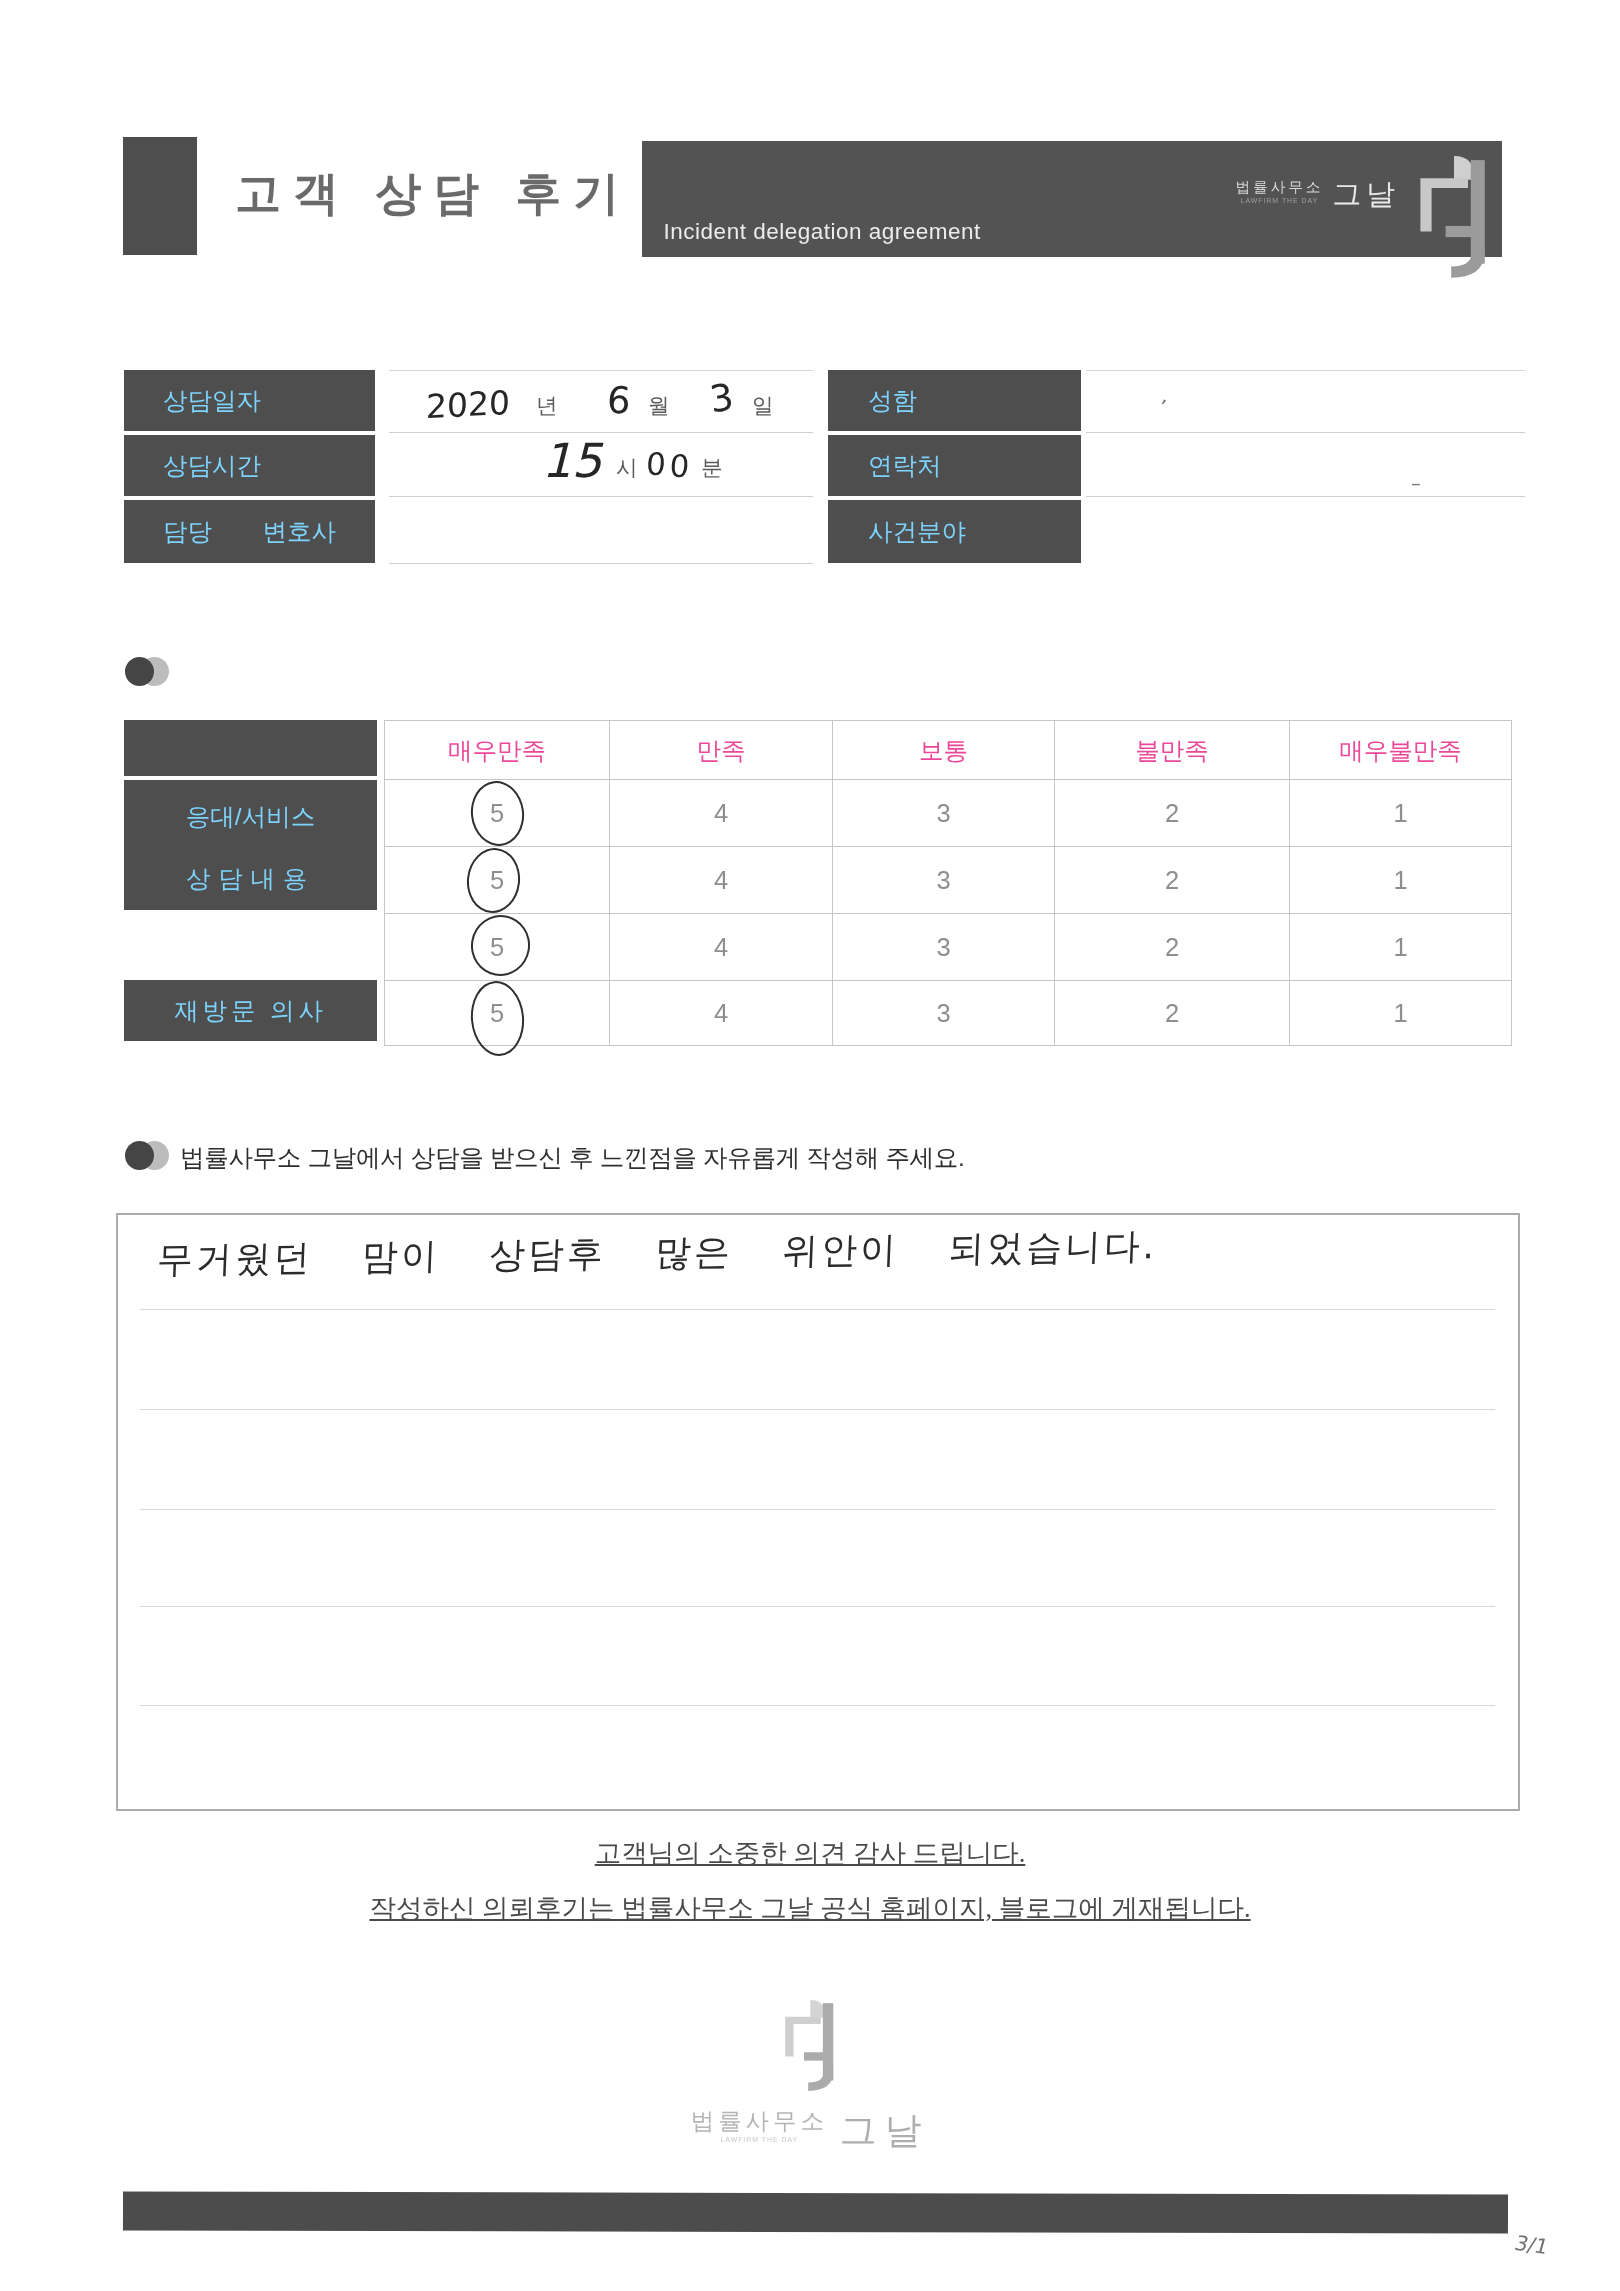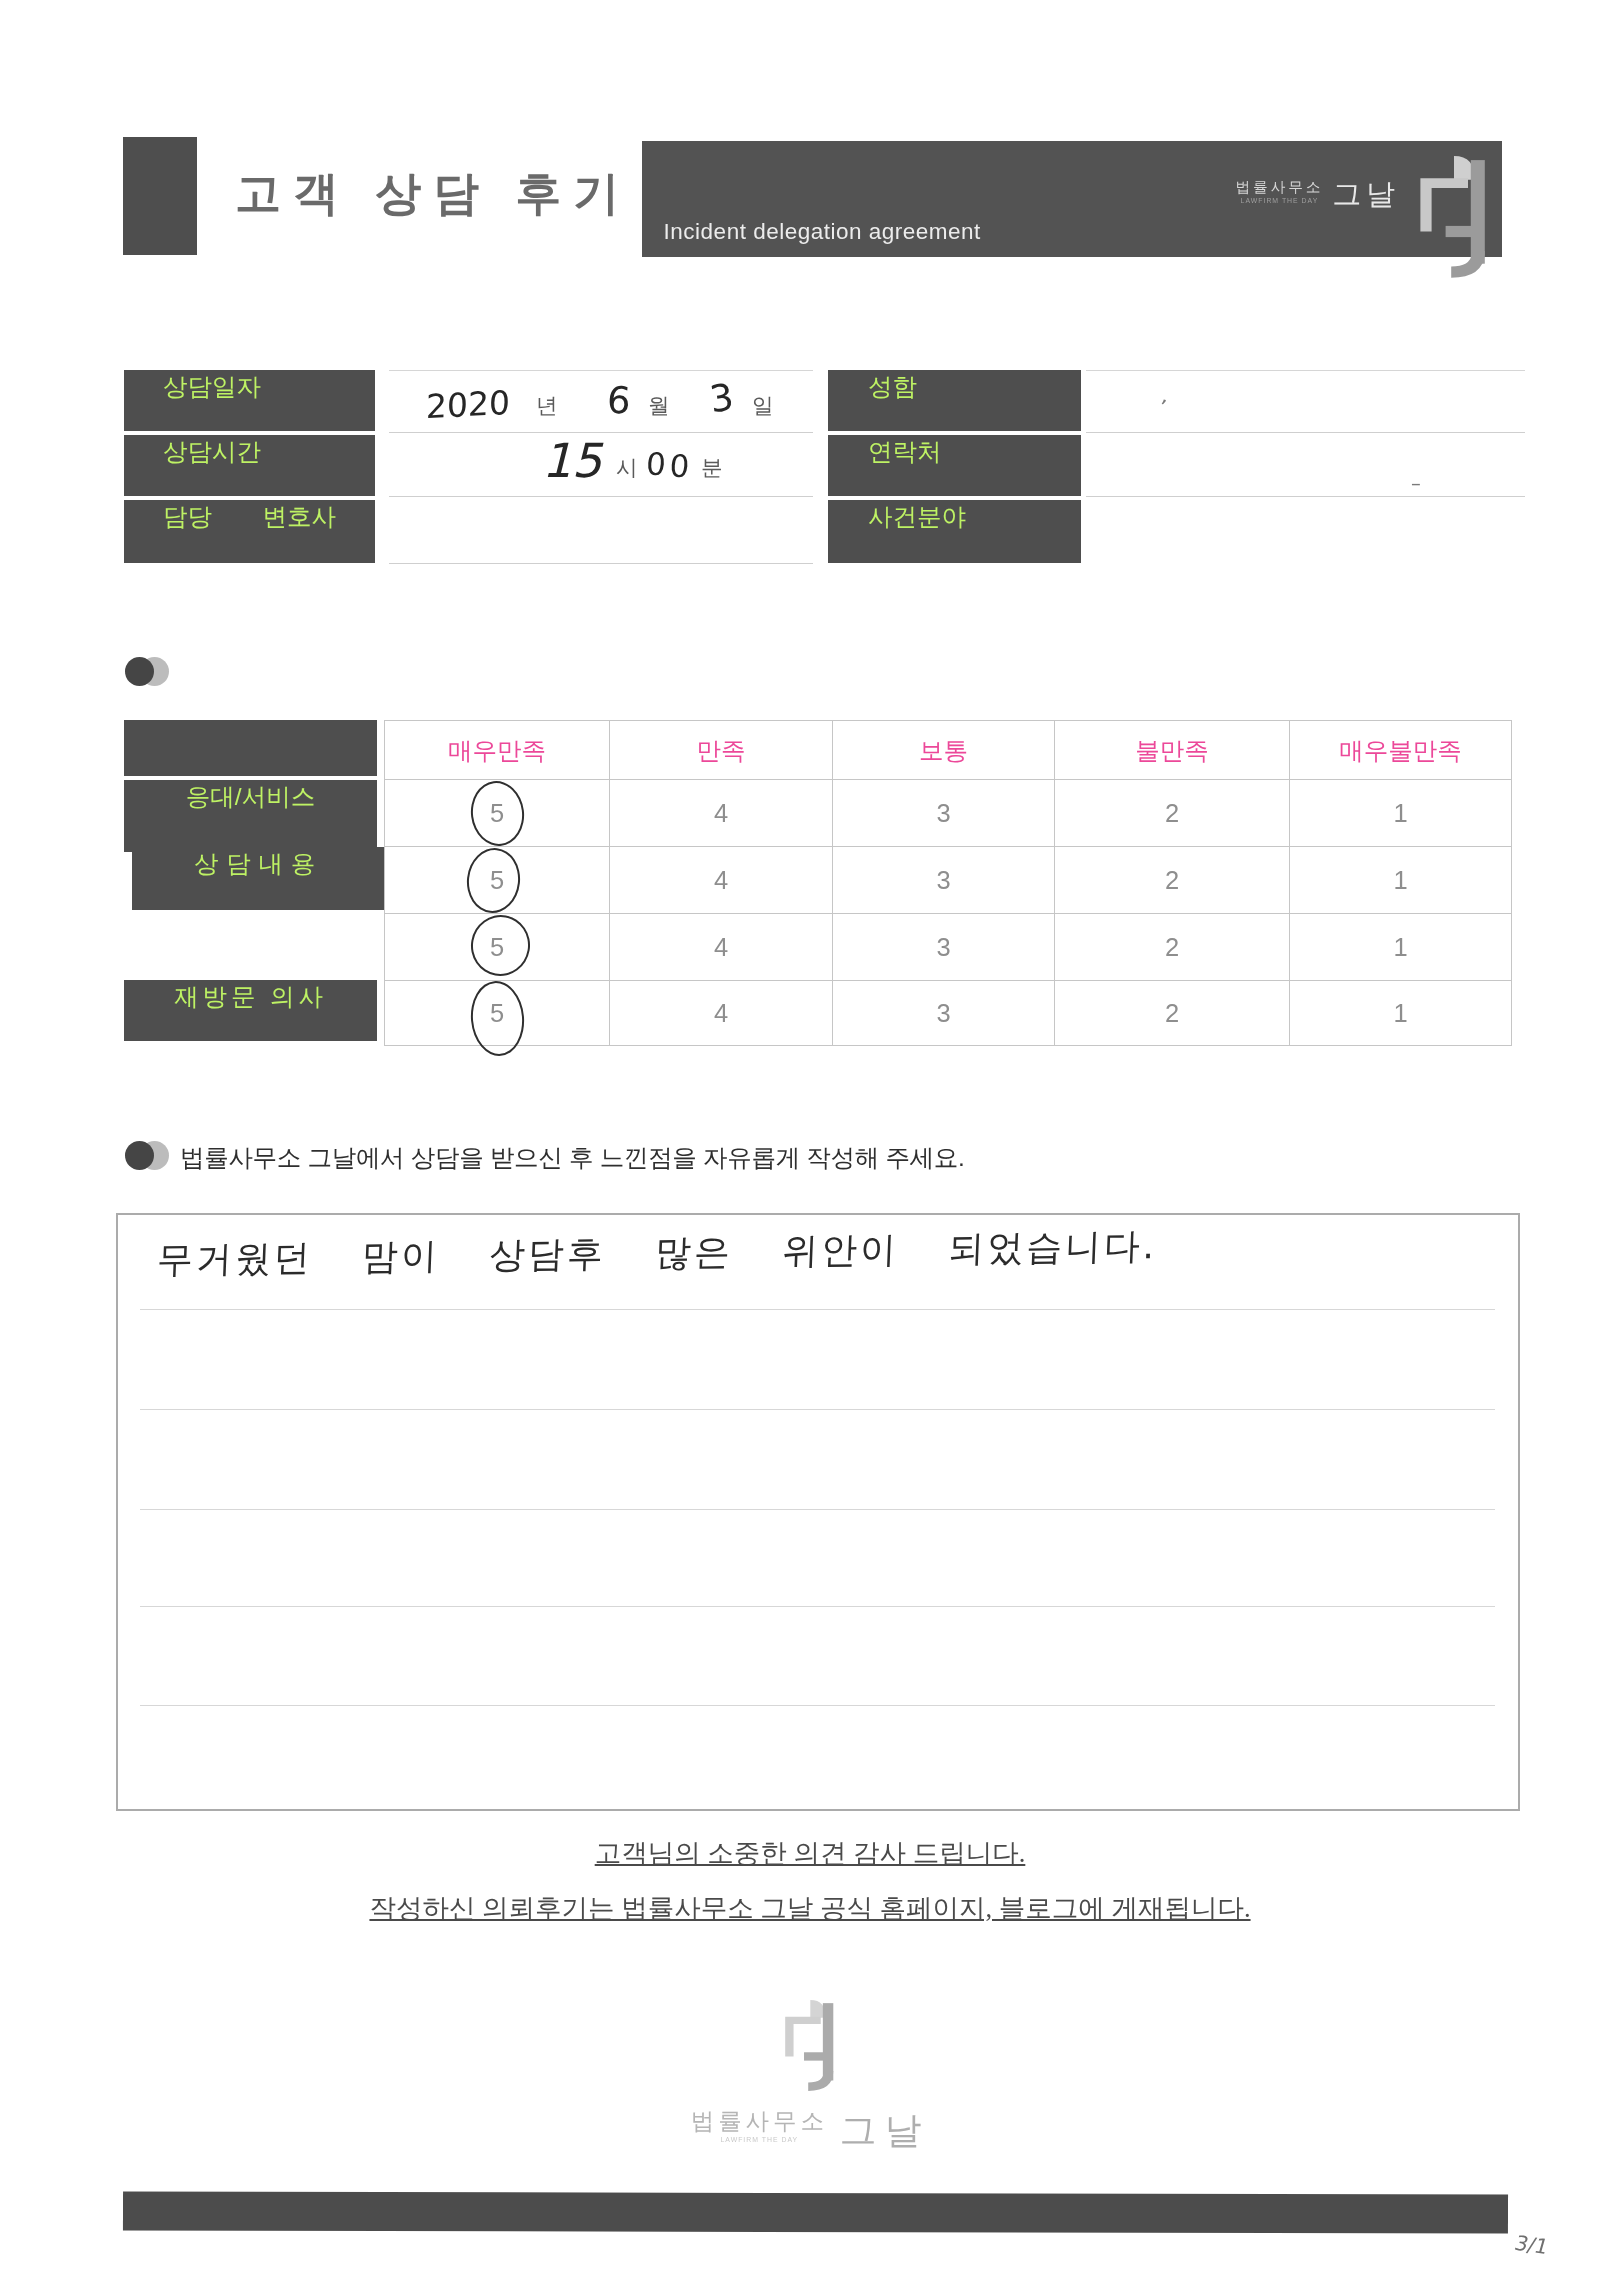--- a/index.html
+++ b/index.html
@@ -12,22 +12,22 @@
   .page-title{position:absolute;left:235px;top:163px;font-size:46px;font-weight:700;color:#6a6a6a;letter-spacing:11.8px;}
   .banner{position:absolute;left:642px;top:141px;width:860px;height:116px;background:#535353;}
   .banner-subtitle{position:absolute;left:21.6px;bottom:11.8px;color:#ececec;font-size:22.5px;font-weight:400;letter-spacing:0.5px;}
   .banner-brand{position:absolute;right:102px;top:39px;display:flex;align-items:flex-start;gap:8.8px;}
   .brand-col{display:flex;flex-direction:column;align-items:center;line-height:1;}
   .brand-kr-sm{font-size:14.7px;color:#d6d6d6;letter-spacing:2.9px;}
   .brand-en-sm{font-size:6.9px;color:#9f9f9f;letter-spacing:1px;margin-top:2.9px;white-space:nowrap;}
   .brand-name-sm{font-size:29px;color:#e8e8e8;letter-spacing:4.9px;margin-top:-4.9px;}
   .banner-glyph{position:absolute;right:5.9px;top:13.7px;}
   
-  .lbl-cell{position:absolute;background:#4e4e4e;color:#bef264;font-size:24.5px;
-    display:flex;justify-content:center;}
+  .lbl-cell{position:absolute;background:#4e4e4e;color:#7dd3fc;font-size:24.5px;
+    display:flex;align-items:center;justify-content:center;}
   .jspread{width:173px;text-align:justify;text-align-last:justify;}
   .vrow{position:absolute;border-bottom:1px solid #cfcfcf;}
   .vrow.first{border-top:1px solid #d6d6d6;}
   .hw{font-family:"DejaVu Sans",sans-serif;color:#262626;position:absolute;}
   .suffix{position:absolute;font-size:21.6px;color:#5a5a5a;}
   .case-row{display:flex;height:100%;}
   .case-cell{flex:1;display:flex;align-items:center;justify-content:center;
     font-size:25.5px;color:#555;border-left:1px solid #c6c6c6;position:relative;}
   .case-cell:first-child{border-left:none;}
   .hand-ellipse{position:absolute;border:2.9px solid #2e2e2e;border-radius:50%;}
@@ -136,21 +136,21 @@
 
   <div class="bullet" style="left:125px;top:657px;">
     <span class="back"></span>
     <span class="front"></span>
   </div>
 
   <div class="lbl-cell" style="left:124px;top:720px;width:253px;height:56px;"></div>
   <div class="lbl-cell" style="left:124px;top:780px;width:253px;height:72px;">
     <span>응대/서비스</span>
   </div>
-  <div class="lbl-cell" style="left:124px;top:847px;width:253px;height:63px;letter-spacing:7.8px;margin-left:8px;">
+  <div class="lbl-cell" style="left:124px;top:847px;width:253px;height:63px;letter-spacing:7.8px;">
     <span>상담내용</span>
   </div>
   <div class="lbl-cell" style="left:124px;top:980px;width:253px;height:61px;letter-spacing:3.9px;">
     <span>재방문 의사</span>
   </div>
 
   <div class="sat-grid">
     <div class="sat-cell sat-head">매우만족</div>
     <div class="sat-cell sat-head">만족</div>
     <div class="sat-cell sat-head">보통</div>

